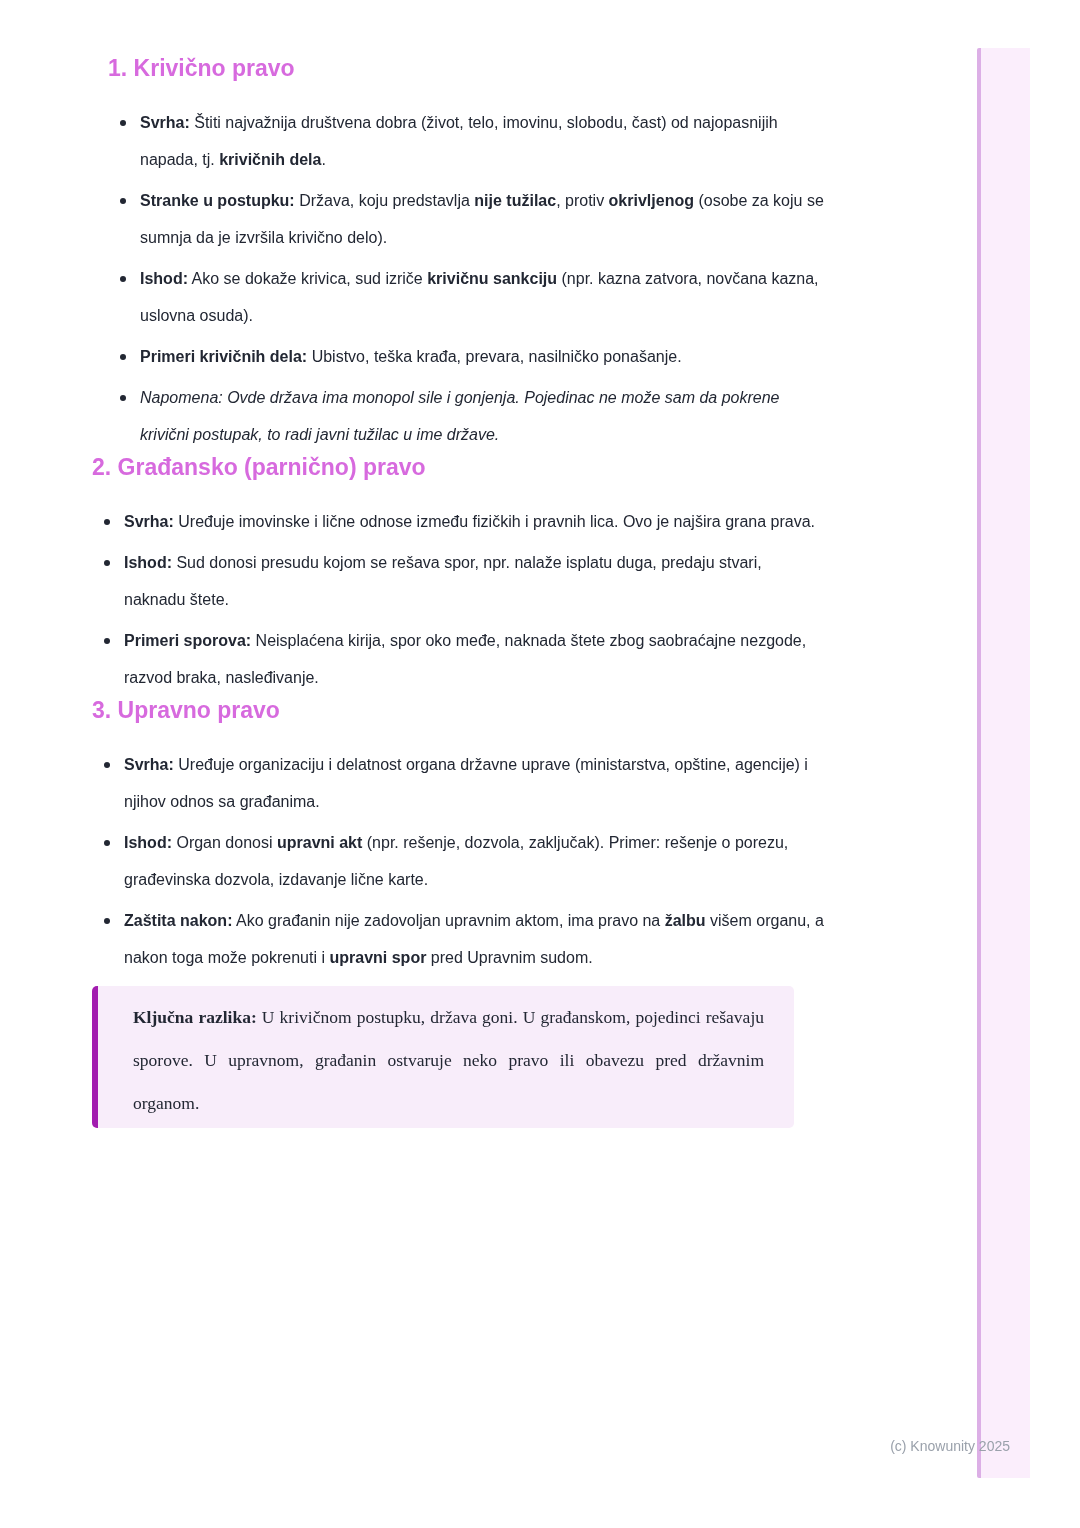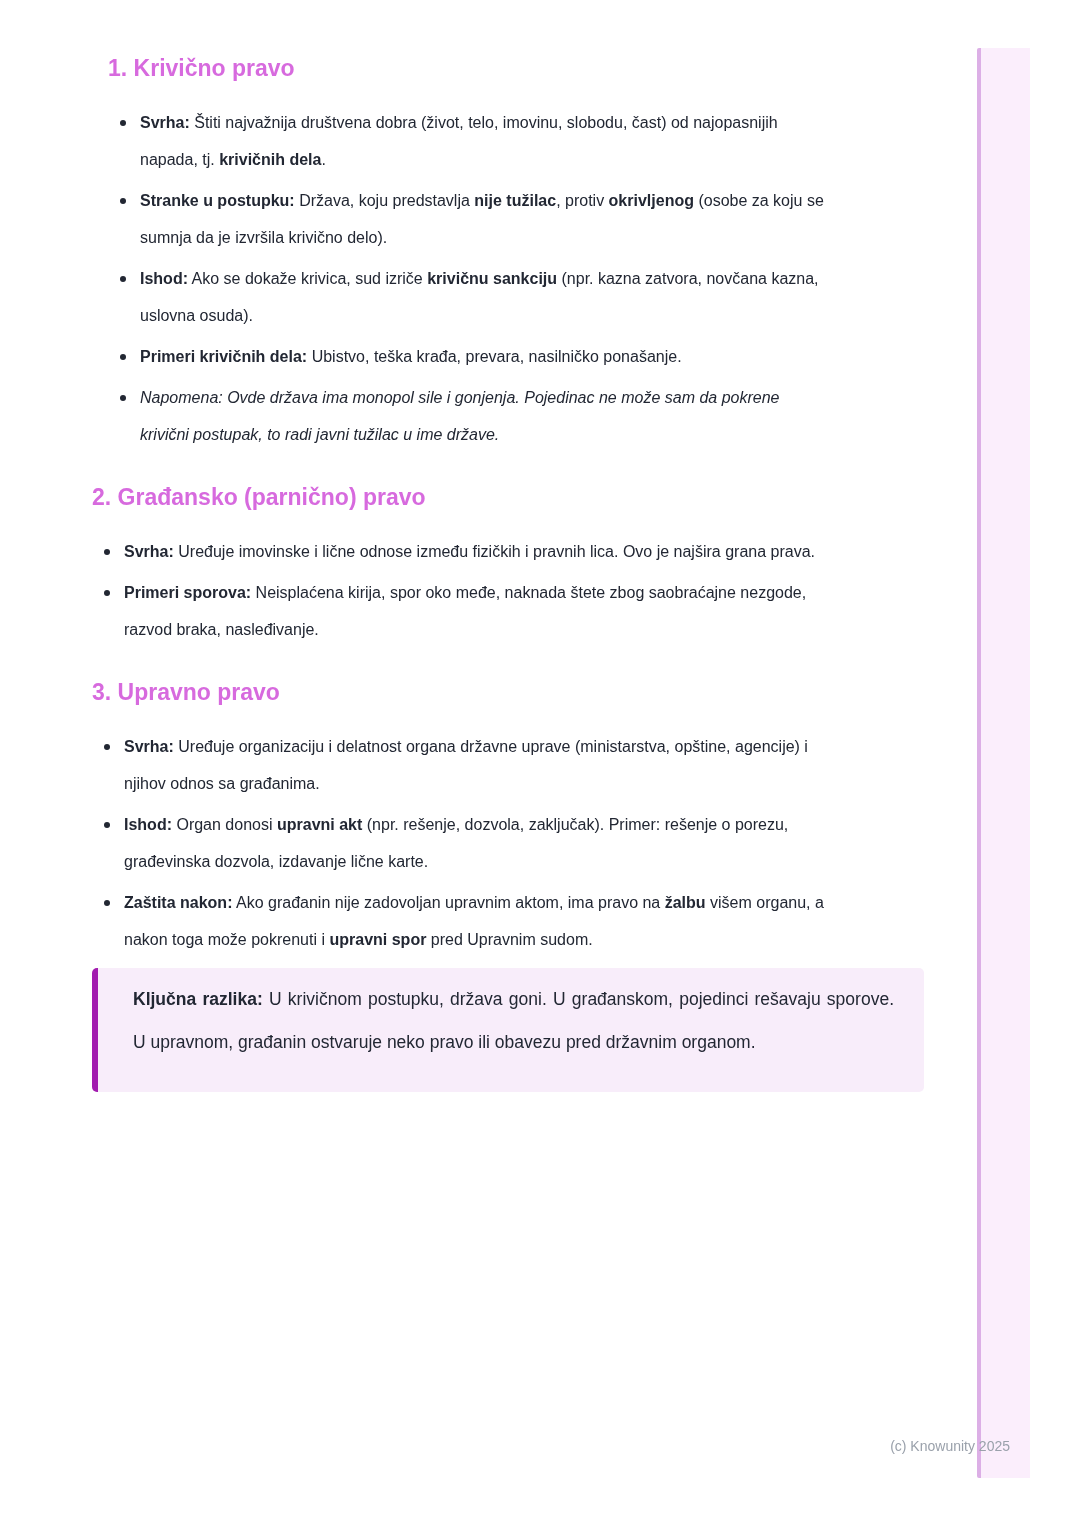--- a/index.html
+++ b/index.html
@@ -34,21 +34,21 @@
     border-radius: 2px 0 0 2px;
     z-index: 0;
   }
   .content {
     position: absolute;
     left: 92px;
     top: 0;
     width: 734px;
     z-index: 1;
   }
-  .law-section { margin-top: 30px; }
+  .law-section { }
   .law-section:first-child { margin-top: 54px; margin-left: 16px; }
   .section-heading {
     margin: 0;
     font-size: 23px;
     line-height: 28px;
     font-weight: 700;
     color: var(--accent);
   }
   .bullet-list {
     list-style: none;
@@ -70,25 +70,26 @@
     top: 15.5px;
     width: 6px;
     height: 6px;
     border-radius: 50%;
     background: var(--text);
   }
   .bullet-item.italic { font-style: italic; }
   .bold { font-weight: 700; }
   .callout {
     margin-top: 10px;
-    width: 832px;
+    width: 702px;
     background: var(--callout-bg);
     border-left: 6px solid var(--callout-bar);
     border-radius: 5px;
-    padding: 10px 30px 28px 35px;
+    padding: 10px 30px 3px 35px;
+    font-family: Liberation Serif, serif;
   }
   .callout-text {
     margin: 0;
     font-size: 17.5px;
     line-height: 43px;
     text-align: justify;
     color: var(--text);
   }
   .footer {
     position: absolute;
@@ -113,20 +114,21 @@
           <li class="bullet-item"><span class="bold">Stranke u postupku:</span><span> Država, koju predstavlja </span><span class="bold">nije tužilac</span><span>, protiv </span><span class="bold">okrivljenog</span><span> (osobe za koju se sumnja da je izvršila krivično delo).</span></li>
           <li class="bullet-item"><span class="bold">Ishod:</span><span> Ako se dokaže krivica, sud izriče </span><span class="bold">krivičnu sankciju</span><span> (npr. kazna zatvora, novčana kazna, uslovna osuda).</span></li>
           <li class="bullet-item"><span class="bold">Primeri krivičnih dela:</span><span> Ubistvo, teška krađa, prevara, nasilničko ponašanje.</span></li>
           <li class="bullet-item italic"><span>Napomena: Ovde država ima monopol sile i gonjenja. Pojedinac ne može sam da pokrene krivični postupak, to radi javni tužilac u ime države.</span></li>
         </ul>
       </section>
       <section class="law-section">
         <h2 class="section-heading">2. Građansko (parnično) pravo</h2>
         <ul class="bullet-list">
           <li class="bullet-item"><span class="bold">Svrha:</span><span> Uređuje imovinske i lične odnose između fizičkih i pravnih lica. Ovo je najšira grana prava.</span></li>
+          <li class="bullet-item"><span class="bold">Ishod:</span><span> Sud donosi presudu kojom se rešava spor, npr. nalaže isplatu duga, predaju stvari, naknadu štete.</span></li>
           <li class="bullet-item"><span class="bold">Primeri sporova:</span><span> Neisplaćena kirija, spor oko međe, naknada štete zbog saobraćajne nezgode, razvod braka, nasleđivanje.</span></li>
         </ul>
       </section>
       <section class="law-section">
         <h2 class="section-heading">3. Upravno pravo</h2>
         <ul class="bullet-list">
           <li class="bullet-item"><span class="bold">Svrha:</span><span> Uređuje organizaciju i delatnost organa državne uprave (ministarstva, opštine, agencije) i njihov odnos sa građanima.</span></li>
           <li class="bullet-item"><span class="bold">Ishod:</span><span> Organ donosi </span><span class="bold">upravni akt</span><span> (npr. rešenje, dozvola, zaključak). Primer: rešenje o porezu, građevinska dozvola, izdavanje lične karte.</span></li>
           <li class="bullet-item"><span class="bold">Zaštita nakon:</span><span> Ako građanin nije zadovoljan upravnim aktom, ima pravo na </span><span class="bold">žalbu</span><span> višem organu, a nakon toga može pokrenuti i </span><span class="bold">upravni spor</span><span> pred Upravnim sudom.</span></li>
         </ul>

